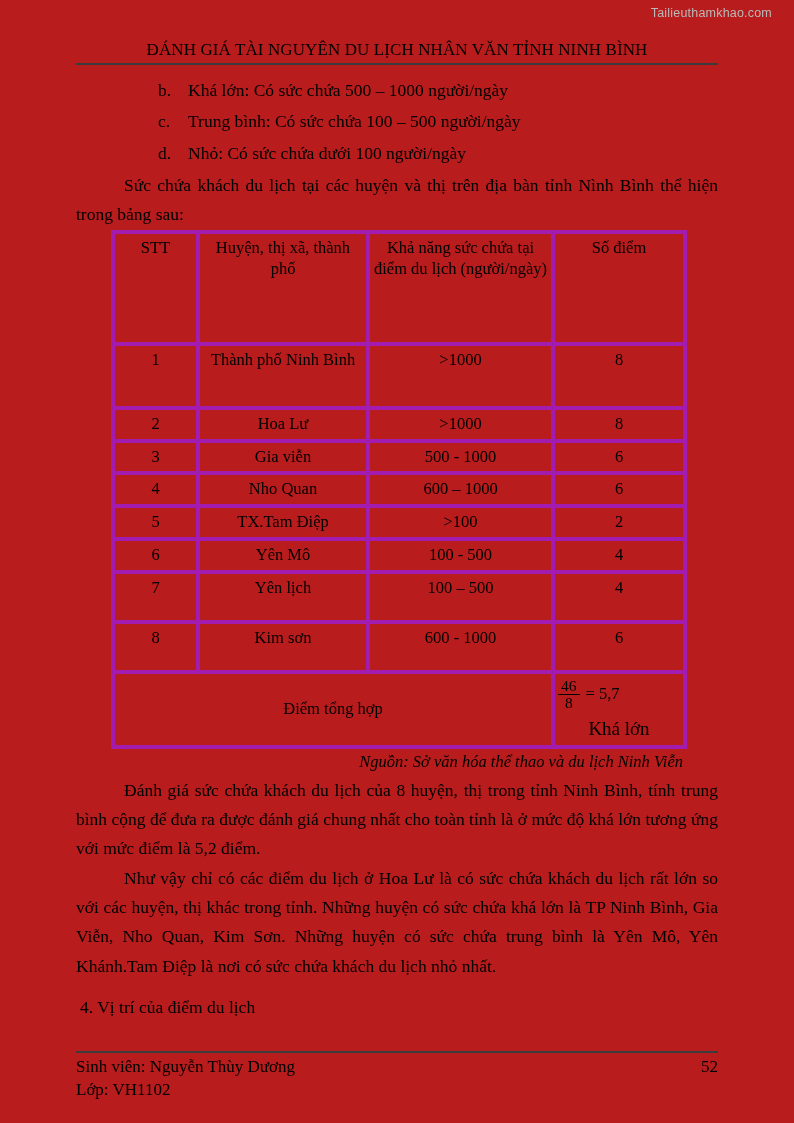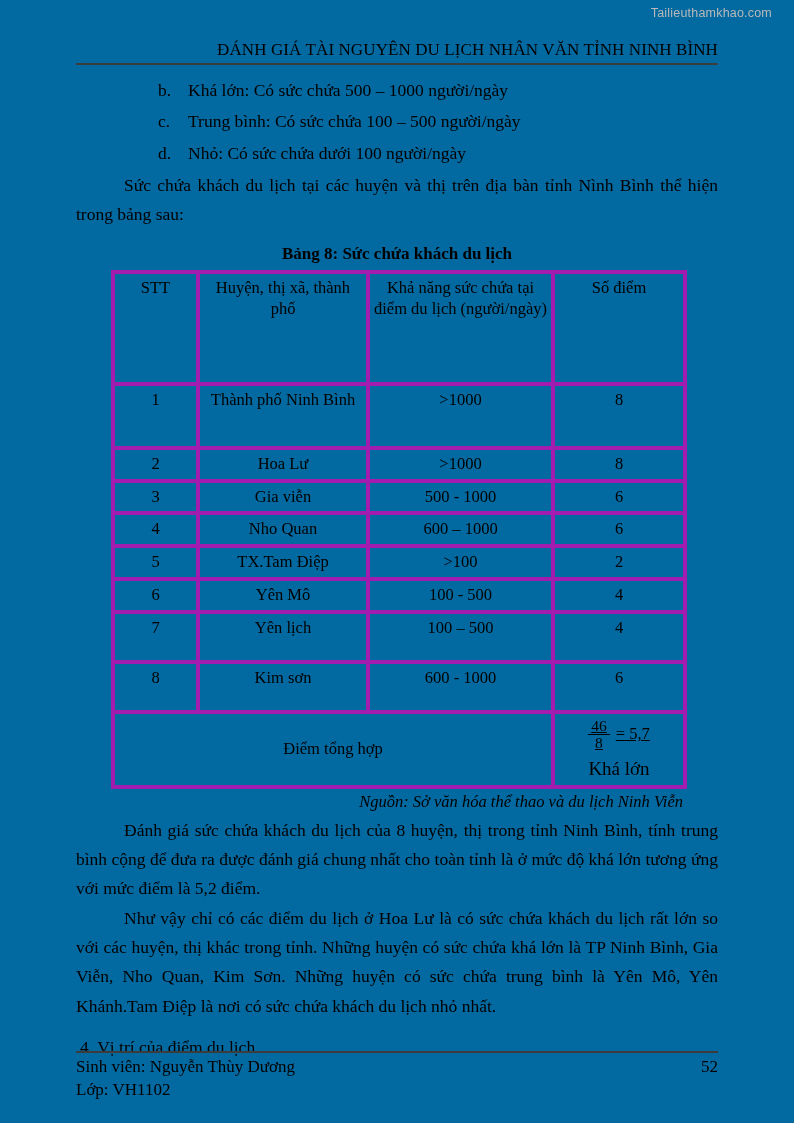--- a/index.html
+++ b/index.html
@@ -6,21 +6,21 @@
   html, body {
     margin: 0;
     padding: 0;
     background: #ffffff;
   }
 
   .page {
     position: relative;
     width: 794px;
     height: 1123px;
-    background: #0369a1;
+    background: #b91c1c;
     font-family: "Liberation Serif", "DejaVu Serif", serif;
     color: #000000;
     overflow: hidden;
     box-sizing: border-box;
   }
 
   
   .watermark {
     position: absolute;
     top: 6px;
@@ -34,21 +34,21 @@
 
   
   .header-block {
     position: absolute;
     top: 40px;
     left: 76px;
     width: 642px;
   }
   .header-title {
     font-size: 17px;
-    text-align: right;
+    text-align: center;
     white-space: nowrap;
     letter-spacing: .1px;
     padding-bottom: 3px;
   }
   .header-rule {
     border-bottom: 2.2px solid #3c3c3c;
     width: 100%;
   }
 
   
@@ -123,23 +123,21 @@
   tr.row-short td { height: 20px; }
   tr.row-mid td { height: 38px; }
   tr.total-row td { height: 56px; vertical-align: middle; }
 
   .total-label { text-align: center; }
 
   .frac-cell { vertical-align: middle; }
   .frac-line {
     display: flex;
     align-items: center;
-    justify-content: center;
     gap: 6px;
-    text-decoration: underline;
   }
   .frac {
     display: inline-flex;
     flex-direction: column;
     align-items: center;
     line-height: 1.06;
     font-size: 15.5px;
   }
   .frac .num { padding: 0 3px; }
   .frac .den {
@@ -208,21 +206,20 @@
       <span class="list-marker">c.</span>
       <span class="list-text">Trung bình: Có sức chứa 100 – 500 người/ngày</span>
     </div>
     <div class="list-item">
       <span class="list-marker">d.</span>
       <span class="list-text">Nhỏ: Có sức chứa dưới 100 người/ngày</span>
     </div>
 
     <p class="para indent gap-top">Sức chứa khách du lịch tại các huyện và thị trên địa bàn tỉnh Nình Bình thể hiện trong bảng sau:</p>
 
-    <div class="caption">Bảng 8: Sức chứa khách du lịch</div>
 
     <div class="tbl-wrap">
       <table class="data">
         <colgroup>
           <col class="col-stt">
             <col class="col-name">
             <col class="col-cap">
             <col class="col-score">
         </colgroup>
         <thead>

